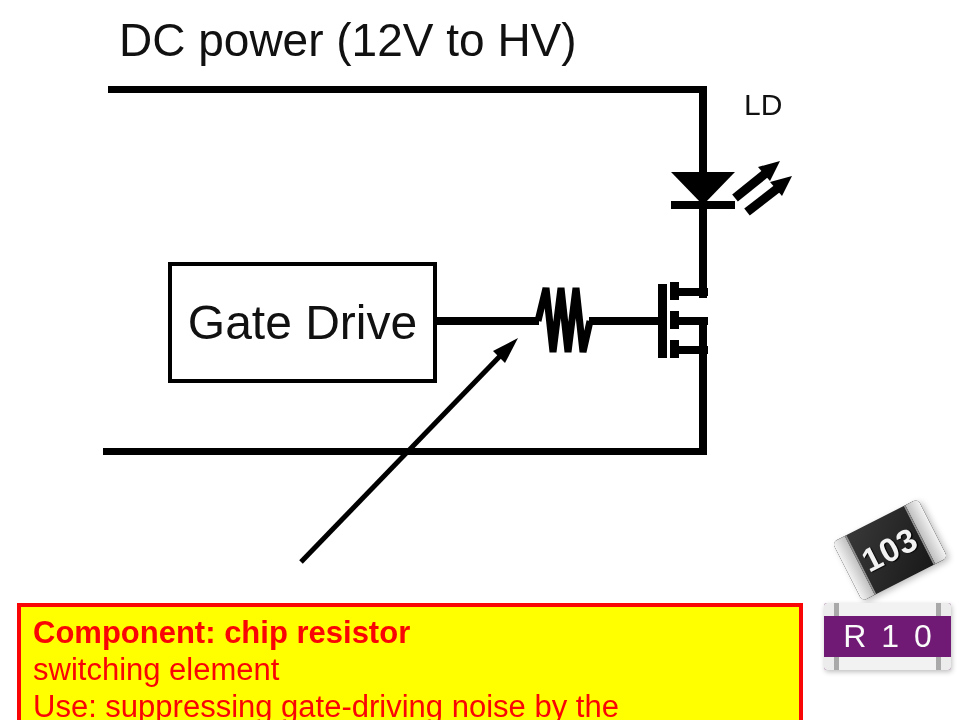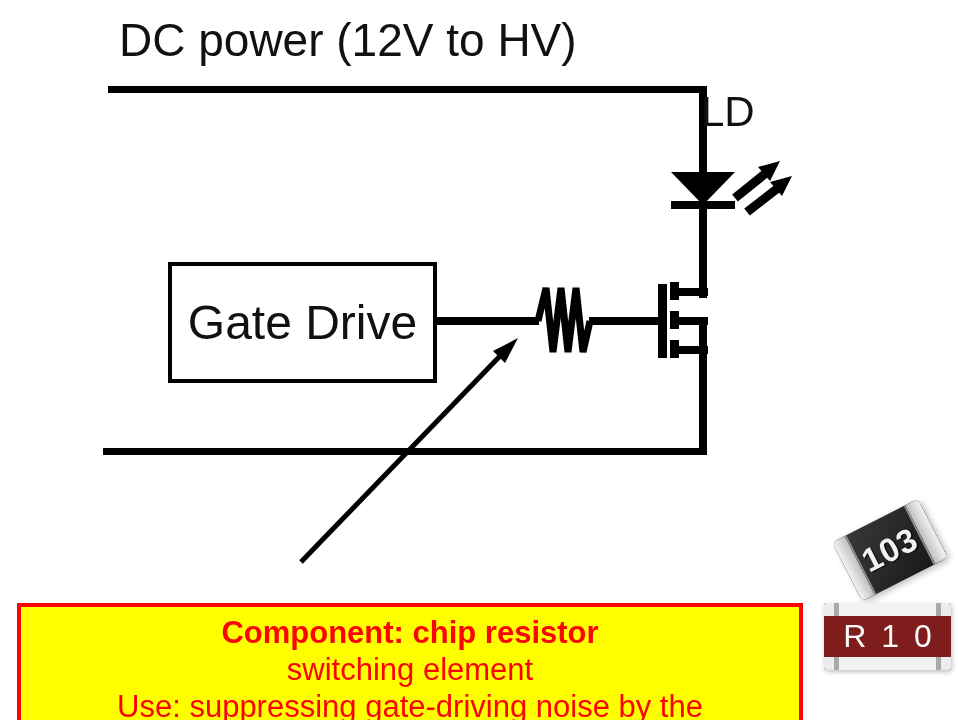--- a/index.html
+++ b/index.html
@@ -1,30 +1,30 @@
 <!DOCTYPE html>
 <html><head>
 <meta charset="utf-8">
 <style>
   html,body{margin:0;padding:0;background:#ffffff;}
   .stage{
     position:relative;width:958px;height:720px;background:#ffffff;overflow:hidden;
-    font-family:"Liberation Sans", sans-serif;color:#000;text-align:center;
+    font-family:"Liberation Sans", sans-serif;color:#000;
   }
   .circuit{position:absolute;left:0;top:0;}
   .circuit rect,.circuit polygon{fill:#000;}
   .circuit line{stroke:#000;}
 
   .title{
     position:absolute;left:119px;top:14px;
     font-size:46px;line-height:1.15;color:#111;white-space:nowrap;
   }
   .ld-label{
-    position:absolute;left:701px;top:88px;
-    font-size:42px;color:#111;white-space:nowrap;
+    position:absolute;left:744px;top:88px;
+    font-size:30px;color:#111;white-space:nowrap;
   }
   .gate-drive{
     position:absolute;left:168px;top:262px;width:269px;height:121px;
     box-sizing:border-box;border:4px solid #000;background:#fff;
     display:flex;align-items:center;justify-content:center;
   }
   .gate-drive span{font-size:48px;color:#111;white-space:nowrap;}
 
   .callout{
     position:absolute;left:17px;top:565px;width:786px;height:148px;
@@ -50,21 +50,21 @@
   .chipA .capR{right:0;border-radius:0 5px 5px 0;border-left:2px solid #8d8d8d;
     background:linear-gradient(90deg,#bfbfbf,#f4f4f4);}
   .chipA-text{
     font-size:33px;font-weight:bold;color:#f2f2f2;letter-spacing:1px;
     text-shadow:1px 1px 1px #000;
   }
 
   
   .chipB{
     position:absolute;left:824px;top:603px;width:127px;height:67px;
-    background:#7f1d1d;border-radius:3px;
+    background:#701a75;border-radius:3px;
     box-shadow:1px 2px 5px rgba(0,0,0,0.25);
   }
   .chipB .bandT,.chipB .bandB{
     position:absolute;left:0;right:0;height:13px;
     background:linear-gradient(90deg,
       #ececec 0 10px,#a9a9a9 10px 15px,#f2f2f2 15px calc(100% - 15px),
       #a9a9a9 calc(100% - 15px) calc(100% - 10px),#ececec calc(100% - 10px) 100%);
   }
   .chipB .bandT{top:0;border-radius:3px 3px 0 0;}
   .chipB .bandB{bottom:0;border-radius:0 0 3px 3px;}

